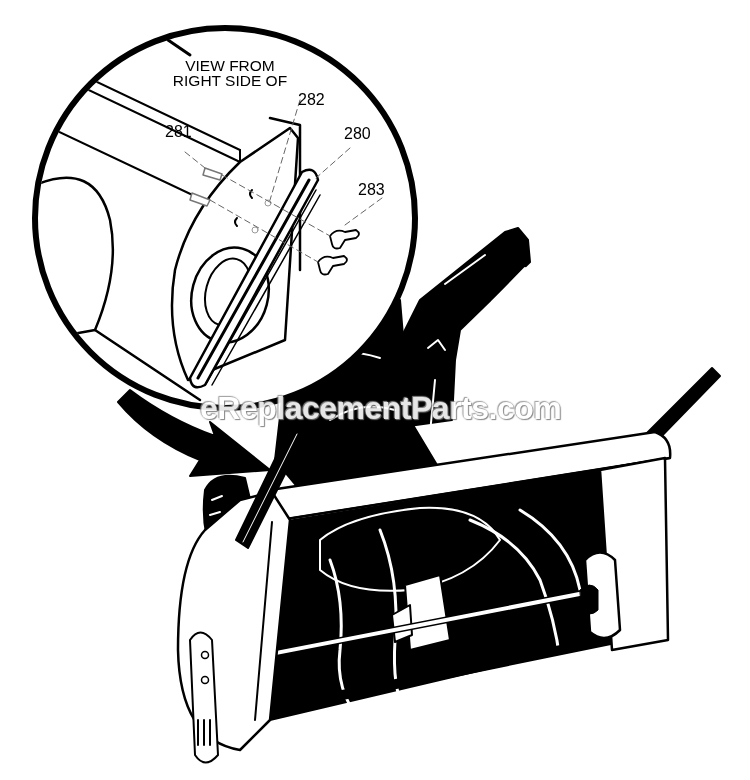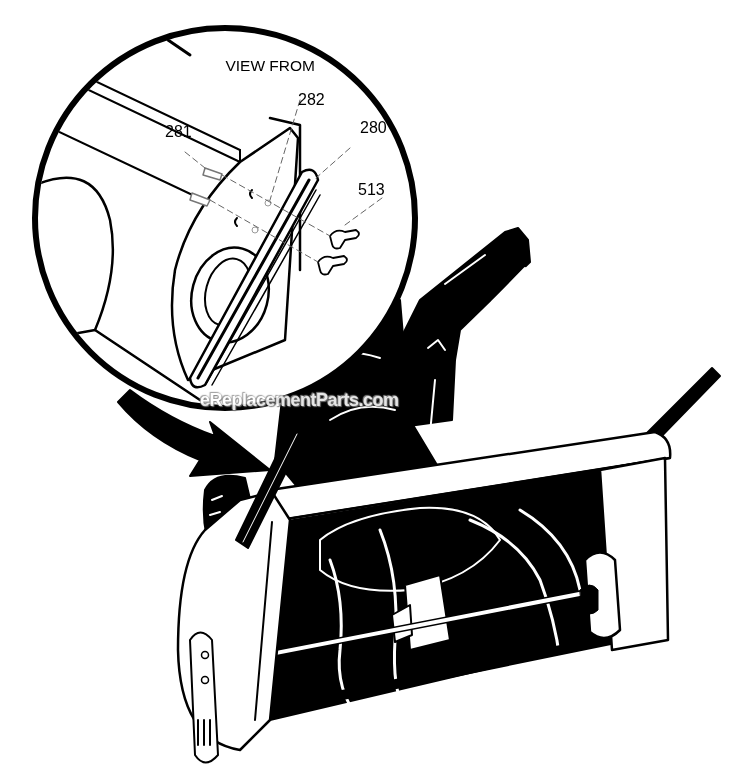--- a/index.html
+++ b/index.html
@@ -1,20 +1,20 @@
 <!DOCTYPE html>
 <html><head>
 <meta charset="utf-8">
 <style>
   html, body { margin: 0; padding: 0; background: #ffffff; }
   body { width: 750px; height: 780px; position: relative; overflow: hidden; font-family: "Liberation Sans", sans-serif; }
   #canvas { position: absolute; left: 0; top: 0; width: 750px; height: 780px; }
   .lbl { position: absolute; color: #000; font-family: "Liberation Sans", sans-serif; font-size: 16px; line-height: 16px; }
-  .view-title { position: absolute; left: 145px; top: 58px; width: 170px; font-size: 15.5px; line-height: 15px; text-align: right; color: #000; }
-  .watermark { position: absolute; left: 200px; top: 390px; font-size: 18px; font-weight: bold; color: #ffffff; letter-spacing: -0.5px;
+  .view-title { position: absolute; left: 145px; top: 58px; width: 170px; font-size: 15.5px; line-height: 15px; text-align: center; color: #000; }
+  .watermark { position: absolute; left: 200px; top: 390px; font-size: 32px; font-weight: bold; color: #ffffff; letter-spacing: -0.5px;
                text-shadow: 0 0 2px #888, 1px 1px 1px #777, -1px -1px 1px #999; opacity: 0.9; white-space: nowrap; }
 </style>
 </head>
 <body>
 
 <svg id="canvas" viewBox="0 0 750 780" xmlns="http://www.w3.org/2000/svg">
   <g fill="none" stroke="#000" stroke-linecap="round" stroke-linejoin="round">
 
     <path d="M640 440 L712 368 L720 376 L650 448 Z" fill="#000" stroke-width="2"></path>
 
@@ -113,20 +113,21 @@
         <path d="M300 100 L270 200"></path>
         <path d="M350 148 L316 178"></path>
         <path d="M382 198 L345 225"></path>
       </g>
     </g>
   </g>
 </svg>
 
 <div class="view-title">
   <div>VIEW FROM</div>
+  <div>RIGHT SIDE OF</div>
 </div>
 
 <div class="lbl" style="left:298px; top:92px;">282</div>
-<div class="lbl" style="left:344px; top:120px;margin-left:16px;">280</div>
+<div class="lbl" style="left:344px; top:126px;">280</div>
 <div class="lbl" style="left:165px; top:124px;">281</div>
-<div class="lbl" style="left:358px; top:182px;">513</div>
+<div class="lbl" style="left:358px; top:182px;">283</div>
 
 <div class="watermark">eReplacementParts.com</div>
 
 </body></html>

